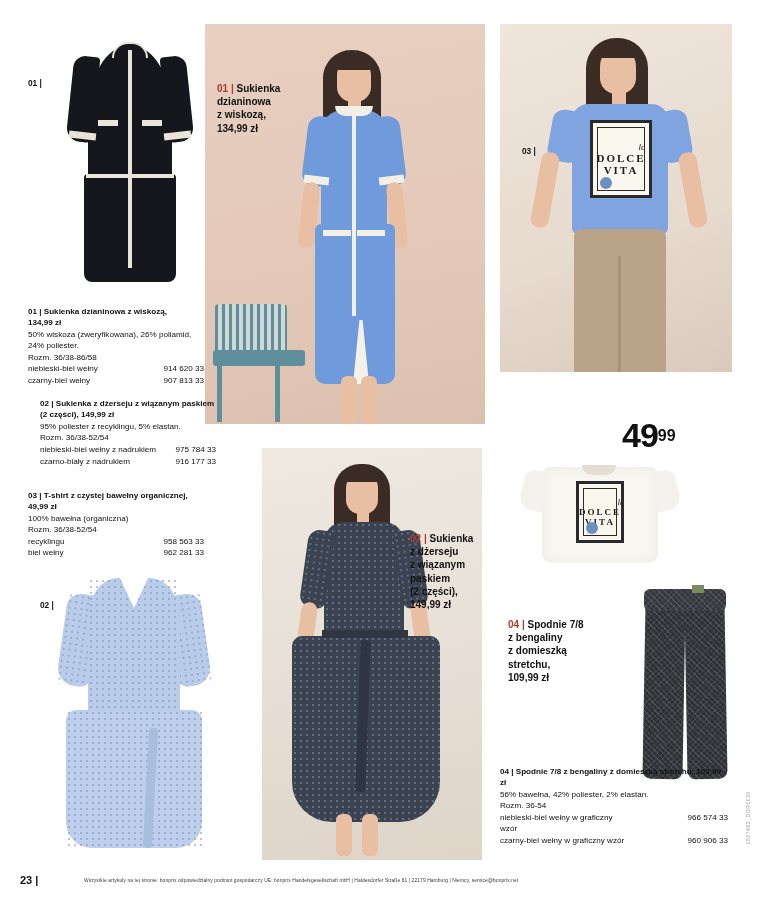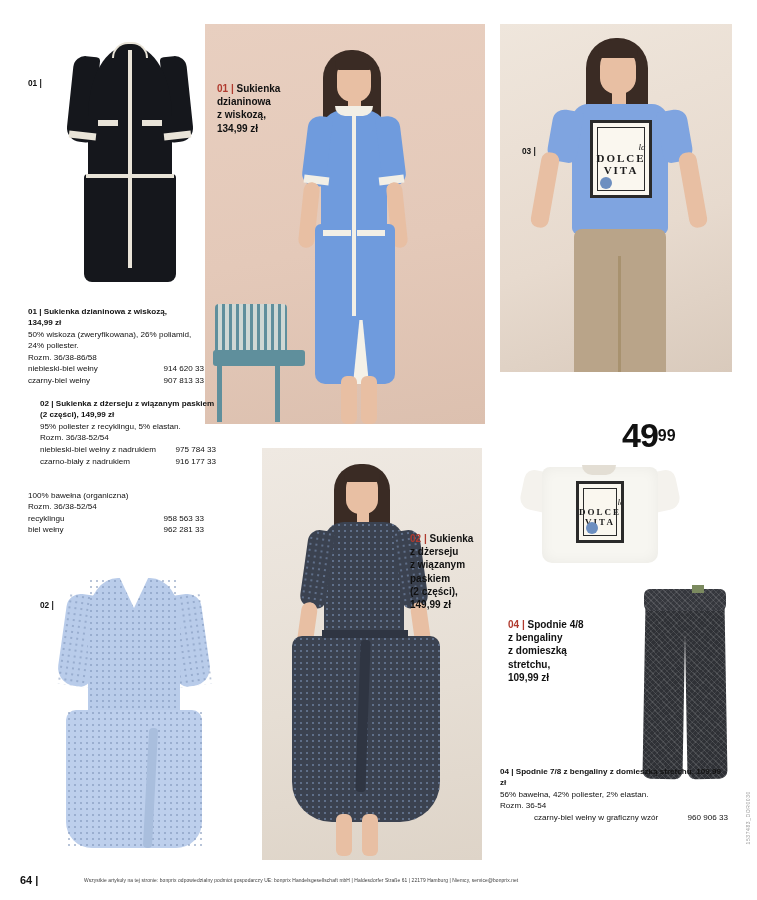--- a/index.html
+++ b/index.html
@@ -319,21 +319,21 @@
     <div class="tr-r">
         <div class="tr-tex"></div>
       </div>
     <div class="tr-waist">
         <div class="tr-tex"></div>
       </div>
     <div class="tr-tag"></div>
   </div>
 
   <div class="callout" style="left:508px; top:618px; width:98px;">
-    <span class="num">04</span><span class="num"> | </span><span class="txt">Spodnie 4/8</span><br>
+    <span class="num">04</span><span class="num"> | </span><span class="txt">Spodnie 7/8</span><br>
     <span class="txt">z bengaliny</span><br>
     <span class="txt">z domieszką</span><br>
     <span class="txt">stretchu,</span><br>
     <span class="txt">109,99 zł</span>
   </div>
 
   <div class="photo bluedress">
     <div class="blu-sleeve-l">
         <div class="pattern-dots"></div>
       </div>
@@ -381,46 +381,53 @@
       <span class="lbl"></span>
       <span class="code">975 784 33</span>
     </div>
     <div class="row">
       <span class="lbl">czarno-biały z nadrukiem</span>
       <span class="code">916 177 33</span>
     </div>
   </div>
 
   <div class="txtblock" style="left:28px; top:490px;">
+    <div class="title">
+      <span>03</span><span> | </span><span>T-shirt z czystej bawełny organicznej, 49,99 zł</span>
+    </div>
     <div>100% bawełna (organiczna)</div>
     <div>Rozm. 36/38-52/54</div>
     <div class="row">
       <span class="lbl">recyklingu</span>
       <span class="code">958 563 33</span>
     </div>
     <div class="row">
       <span class="lbl">biel wełny</span>
       <span class="code">962 281 33</span>
     </div>
   </div>
 
   <div class="txtblock" style="left:500px; top:766px; width:228px;">
     <div class="title">
       <span>04</span><span> | </span><span>Spodnie 7/8 z bengaliny z domieszką stretchu, 109,99 zł</span>
     </div>
     <div>56% bawełna, 42% poliester, 2% elastan.</div>
     <div>Rozm. 36-54</div>
     <div class="row">
-      <span class="lbl" style="width:128px; display:inline-block;margin-left:34px;">czarny-biel wełny w graficzny wzór</span>
+      <span class="lbl" style="width:128px; display:inline-block;">niebieski-biel wełny w graficzny wzór</span>
+      <span class="code">966 574 33</span>
+    </div>
+    <div class="row">
+      <span class="lbl" style="width:128px; display:inline-block;">czarny-biel wełny w graficzny wzór</span>
       <span class="code">960 906 33</span>
     </div>
   </div>
 
   <div class="sidecode">1537483_DOR0030</div>
 
   <div class="footer">
     <div class="pagenum">
-      <span>64</span><span class="bar"> |</span>
+      <span>23</span><span class="bar"> |</span>
     </div>
     <div class="legal">Wszystkie artykuły na tej stronie: bonprix odpowiedzialny podmiot gospodarczy UE: bonprix Handelsgesellschaft mbH | Haldesdorfer Straße 61 | 22179 Hamburg | Niemcy, service@bonprix.net</div>
   </div>
 
 </div>
 
 </body></html>

